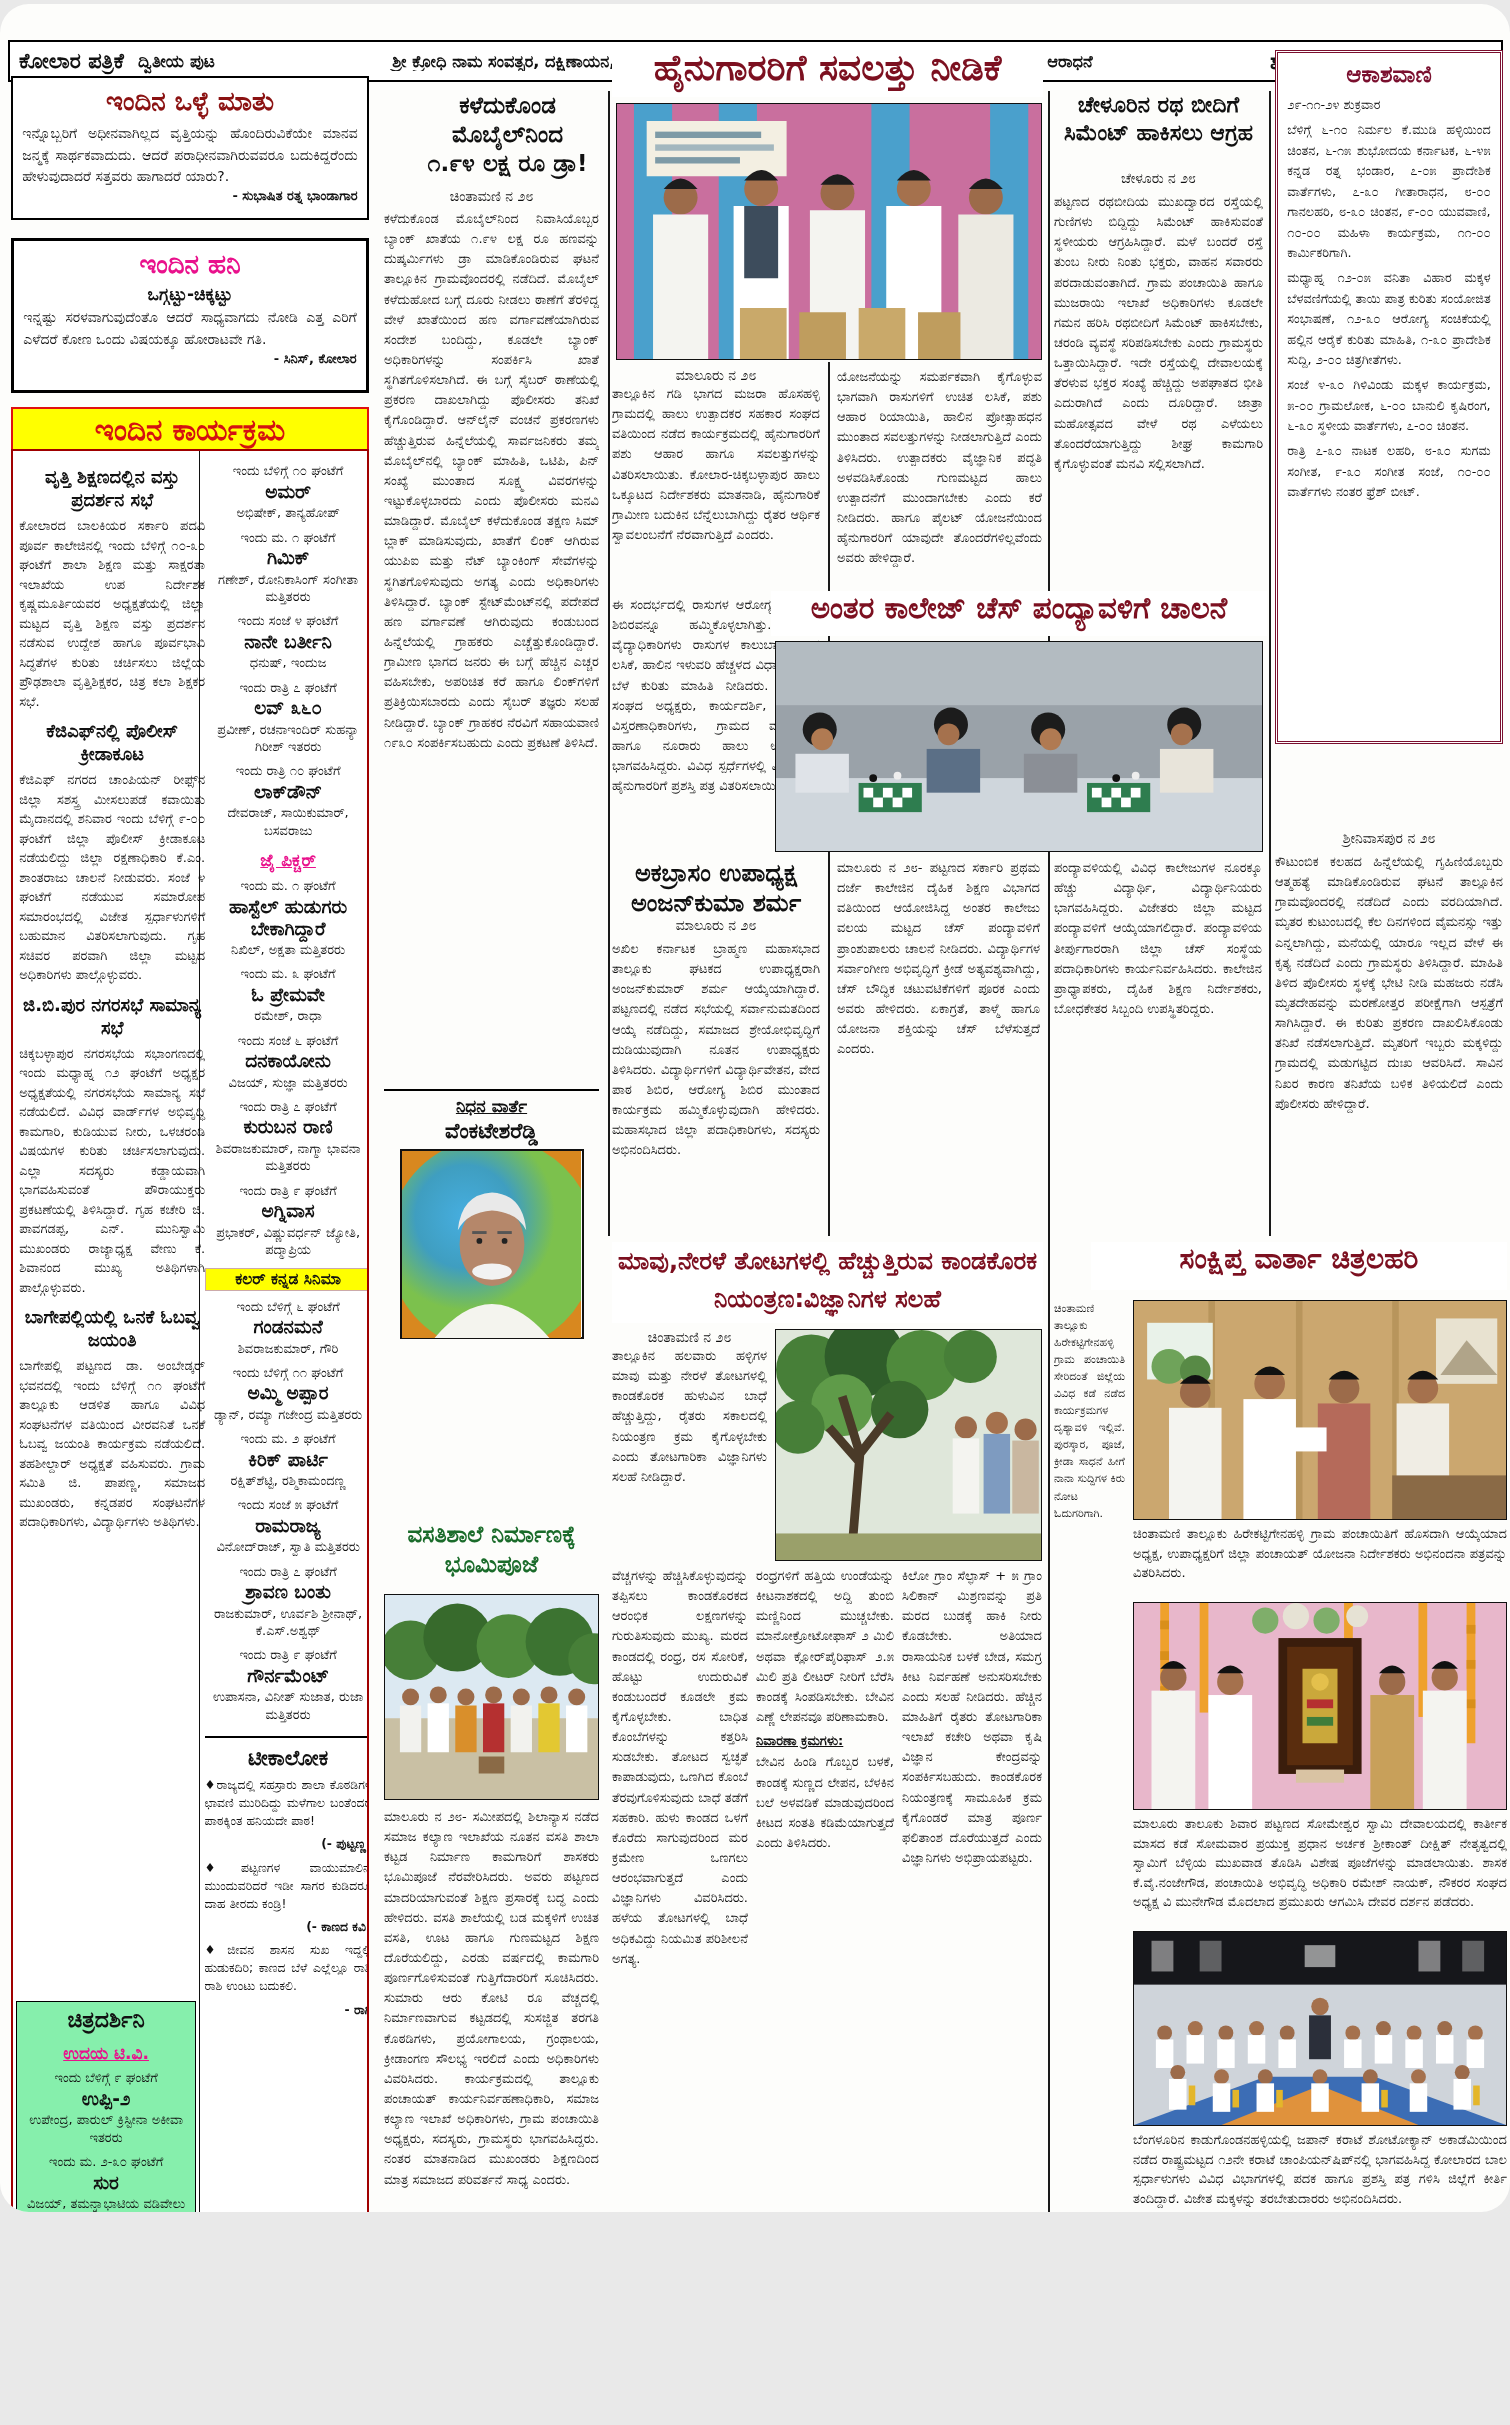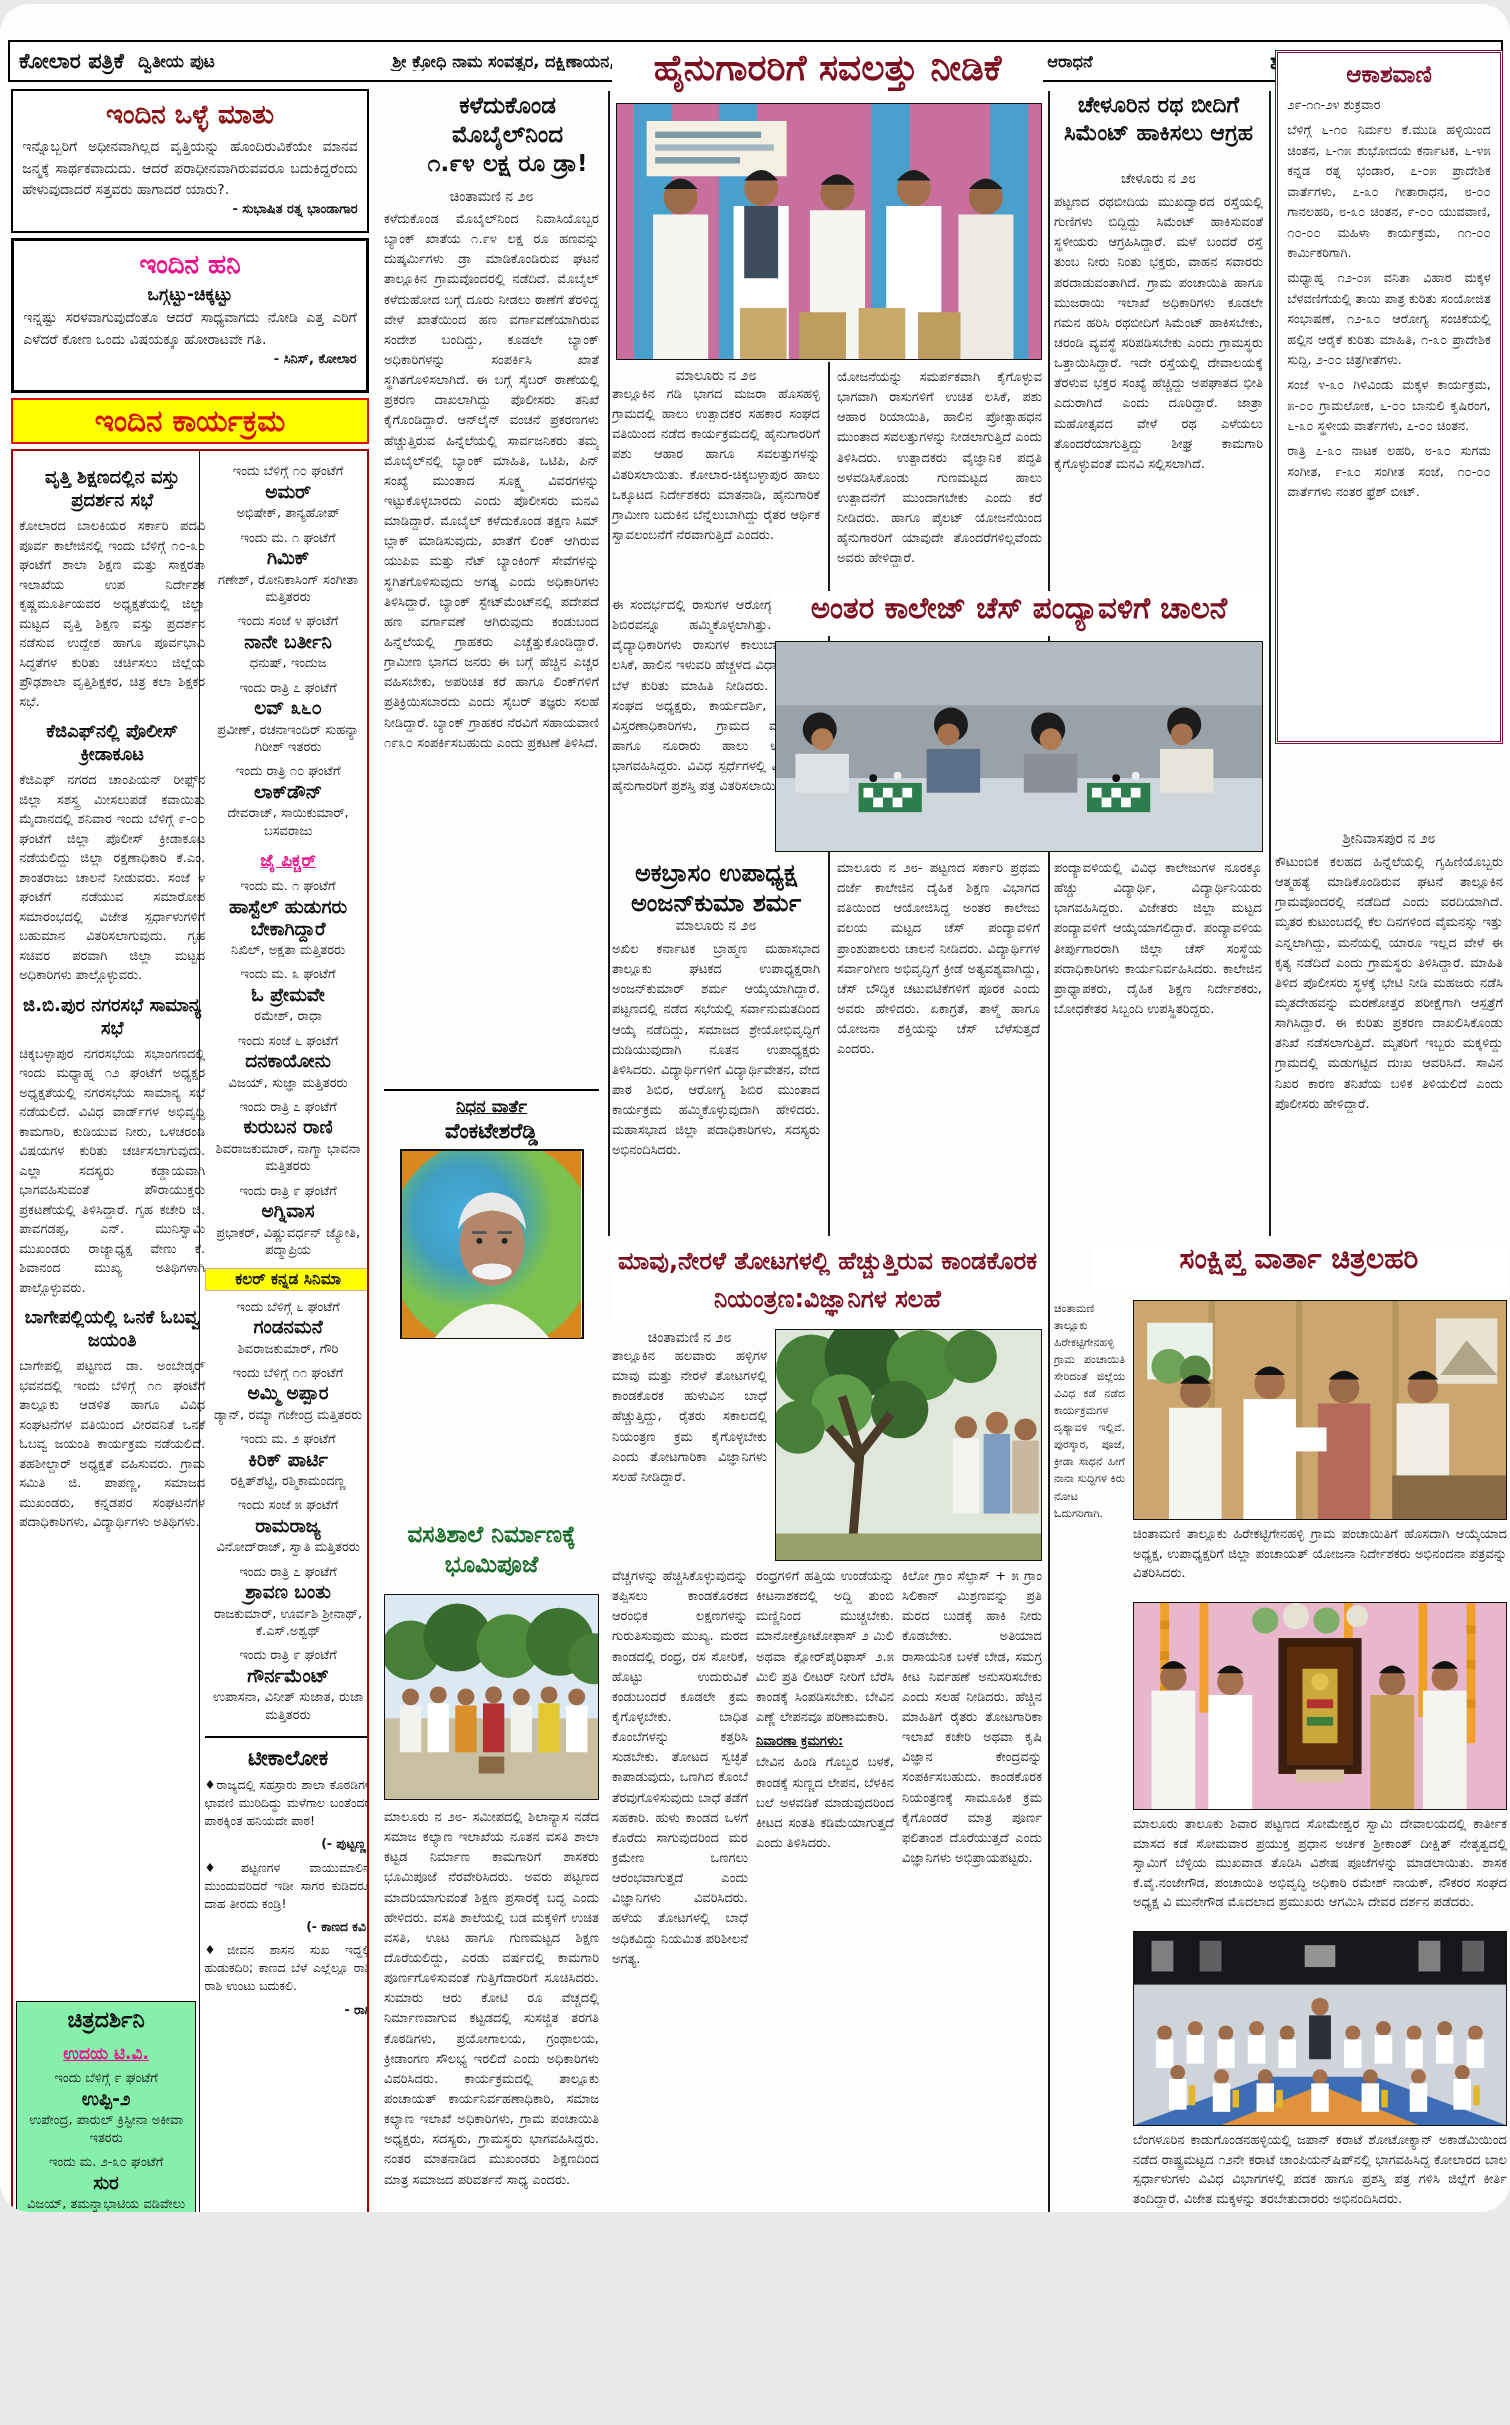--- a/index.html
+++ b/index.html
@@ -67,34 +67,34 @@
     <span class="mh-page">ದ್ವಿತೀಯ ಪುಟ</span>
     <span class="mh-pan">ಶ್ರೀ ಕ್ರೋಧಿ ನಾಮ ಸಂವತ್ಸರ, ದಕ್ಷಿಣಾಯನ, ಶರದ್ ಋತು, ಕಾರ್ತೀಕ ಬಹುಳ ಚತುರ್ದಶಿ - ಸ್ವಾತಿ ಅನಧ್ಯಯನ/ಪದ್ಮನಾಭತೀರ್ಥ ಆರಾಧನೆ</span>
     <span class="mh-date">ಶುಕ್ರವಾರ 29-11-2024</span>
   </div>
 
   <div class="vrule" style="left:608px;top:87px;height:1145px;"></div>
   <div class="vrule" style="left:828px;top:358px;height:874px;"></div>
   <div class="vrule" style="left:1048px;top:87px;height:2325px;"></div>
   <div class="vrule" style="left:1269px;top:87px;height:1145px;"></div>
 
-  <div class="abs box-black" style="left:11px;top:85px;width:358px;height:144px;">
+  <div class="abs box-black" style="left:11px;top:72px;width:358px;height:144px;">
     <div class="goodword-title">ಇಂದಿನ ಒಳ್ಳೆ ಮಾತು</div>
     <div class="body" style="font-size:14px;">ಇನ್ನೊಬ್ಬರಿಗೆ ಅಧೀನವಾಗಿಲ್ಲದ ವೃತ್ತಿಯನ್ನು ಹೊಂದಿರುವಿಕೆಯೇ ಮಾನವ ಜನ್ಮಕ್ಕೆ ಸಾರ್ಥಕವಾದುದು. ಆದರೆ ಪರಾಧೀನವಾಗಿರುವವರೂ ಬದುಕಿದ್ದರೆಂದು ಹೇಳುವುದಾದರೆ ಸತ್ತವರು ಹಾಗಾದರೆ ಯಾರು?.</div>
     <div class="sign">- ಸುಭಾಷಿತ ರತ್ನ ಭಾಂಡಾಗಾರ</div>
   </div>
 
   <div class="abs box-black" style="left:11px;top:234px;width:358px;height:155px;border-width:3.1px;">
     <div class="hani-title">ಇಂದಿನ ಹನಿ</div>
     <div class="hani-sub">ಒಗ್ಗಟ್ಟು-ಚಿಕ್ಕಟ್ಟು</div>
     <div class="body" style="font-size:14px;">ಇನ್ನಷ್ಟು ಸರಳವಾಗುವುದೆಂತೊ ಆದರೆ ಸಾಧ್ಯವಾಗದು ನೋಡಿ ಎತ್ತ ಎರಿಗೆ ಎಳೆದರೆ ಕೋಣ ಒಂದು ವಿಷಯಕ್ಕೂ ಹೋರಾಟವೇ ಗತಿ.</div>
     <div class="sign">- ಸಿನಿಸ್, ಕೋಲಾರ</div>
   </div>
 
-  <div class="abs banner" style="left:11px;top:394px;width:358px;height:46px;">
+  <div class="abs banner" style="left:11px;top:403px;width:358px;height:46px;">
     <span>ಇಂದಿನ ಕಾರ್ಯಕ್ರಮ</span>
   </div>
 
   <div class="abs leftband" style="left:11px;top:445px;width:358px;height:1970px;">
     <div class="col1a">
 
         <div>
           <div class="sec-title">ವೃತ್ತಿ ಶಿಕ್ಷಣದಲ್ಲಿನ ವಸ್ತು ಪ್ರದರ್ಶನ ಸಭೆ</div>
           <div class="sec-body">ಕೋಲಾರದ ಬಾಲಕಿಯರ ಸರ್ಕಾರಿ ಪದವಿ ಪೂರ್ವ ಕಾಲೇಜಿನಲ್ಲಿ ಇಂದು ಬೆಳಿಗ್ಗೆ ೧೦-೩೦ ಘಂಟೆಗೆ ಶಾಲಾ ಶಿಕ್ಷಣ ಮತ್ತು ಸಾಕ್ಷರತಾ ಇಲಾಖೆಯ ಉಪ ನಿರ್ದೇಶಕ ಕೃಷ್ಣಮೂರ್ತಿಯವರ ಅಧ್ಯಕ್ಷತೆಯಲ್ಲಿ ಜಿಲ್ಲಾ ಮಟ್ಟದ ವೃತ್ತಿ ಶಿಕ್ಷಣ ವಸ್ತು ಪ್ರದರ್ಶನ ನಡೆಸುವ ಉದ್ದೇಶ ಹಾಗೂ ಪೂರ್ವಭಾವಿ ಸಿದ್ಧತೆಗಳ ಕುರಿತು ಚರ್ಚಿಸಲು ಜಿಲ್ಲೆಯ ಪ್ರೌಢಶಾಲಾ ವೃತ್ತಿಶಿಕ್ಷಕರ, ಚಿತ್ರ ಕಲಾ ಶಿಕ್ಷಕರ ಸಭೆ.</div>
         </div>

